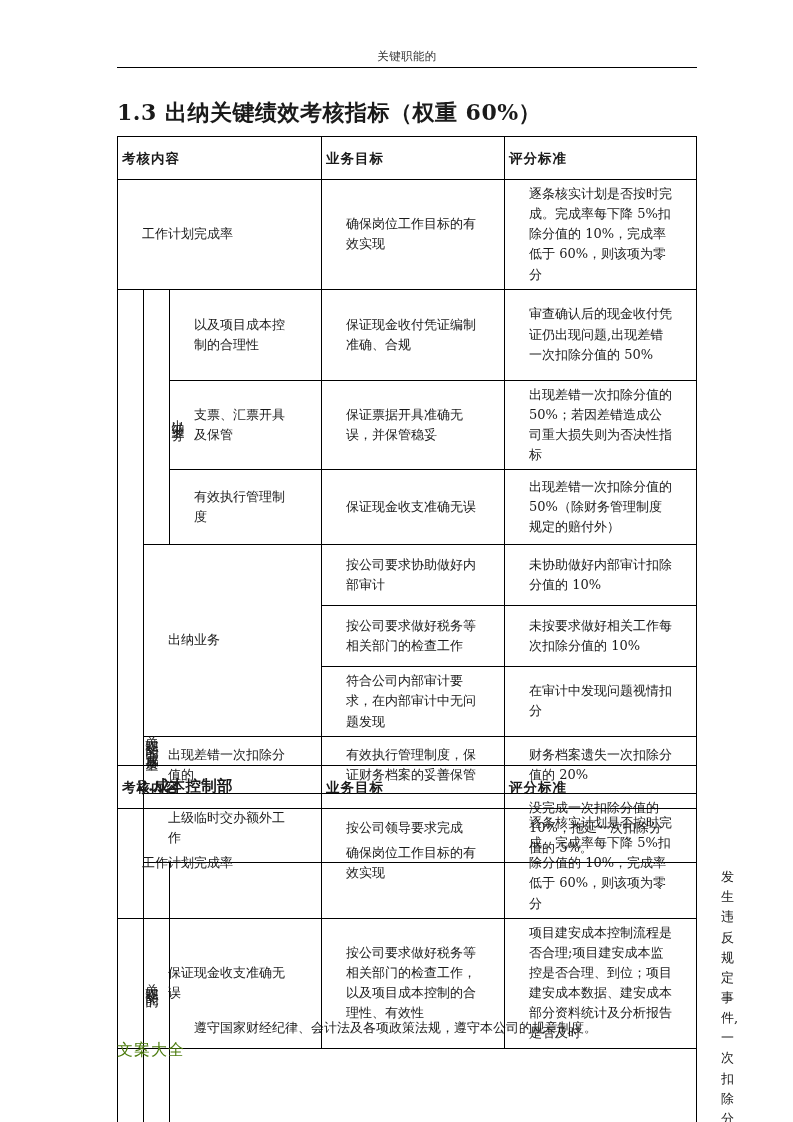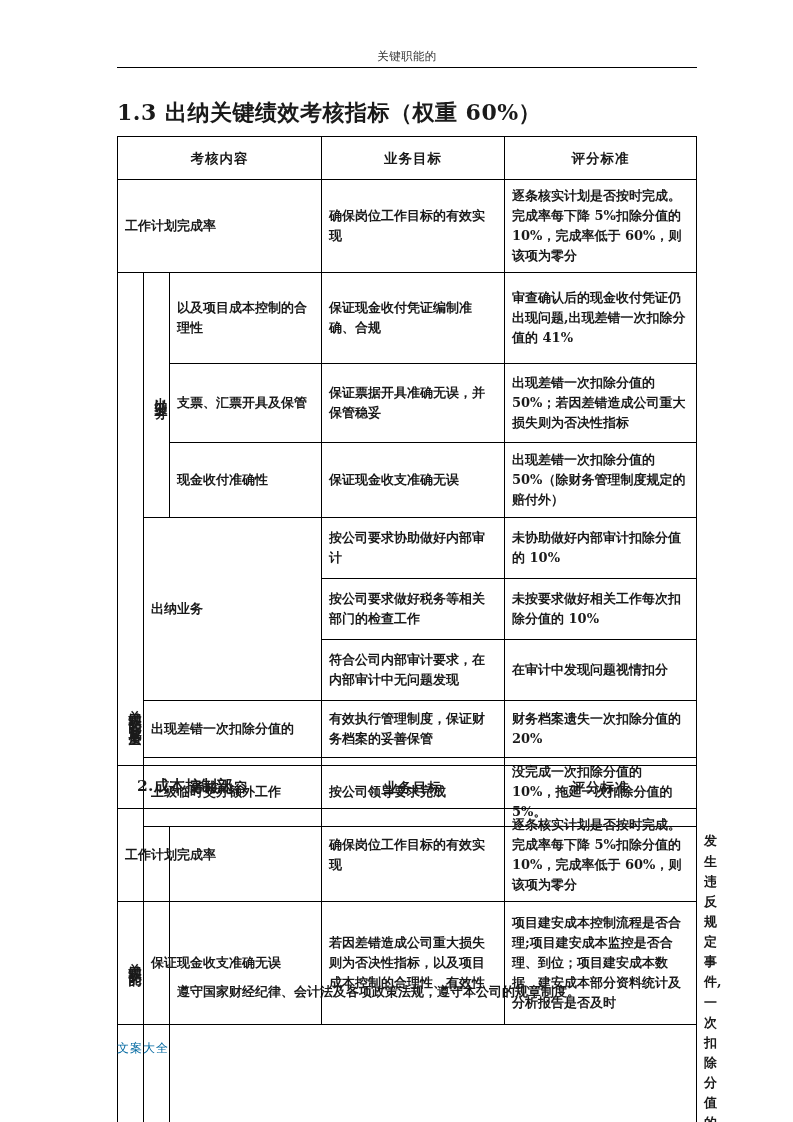--- a/index.html
+++ b/index.html
@@ -72,28 +72,28 @@
     width: 580px;
     border-collapse: collapse;
     table-layout: fixed;
     font-size: 13px;
   }
   #kpi-table-1 { top: 136px; }
   #kpi-table-2 { top: 765px; }
 
   table.kpi td, table.kpi th {
     border: 1px solid #000;
-    padding: 4px 7px;
+    padding: 4px 24px;
     vertical-align: middle;
-    font-weight: bold;
+    font-weight: normal;
     line-height: 1.55;
     text-align: left;
   }
   table.kpi th {
-    text-align: center;
+    text-align: left;
     font-weight: bold;
     font-size: 13.5px;
     letter-spacing: 1px;
     height: 38px;
     padding: 2px 4px;
   }
   td.c-center { text-align: center; }
   td.c-just { text-align: justify; text-align-last: left; }
 
   
@@ -118,22 +118,22 @@
   .col-b { width: 26px; }
   .col-c { width: 152px; }
   .col-d { width: 183px; }
   .col-e { width: 192px; }
 
   
   .doc-footer {
     position: absolute;
     left: 117px;
     top: 1040px;
-    font-size: 12px;
-    color: #0369a1;
+    font-size: 16px;
+    color: #4d7c0f;
     letter-spacing: 1px;
   }
 </style>
 </head>
 <body>
 
 <div class="page">
 
   <div class="doc-header">
     <span class="hdr-text">关键职能的</span>
@@ -163,31 +163,31 @@
         <td colspan="3" class="c-just" style="height:84px">工作计划完成率</td>
         <td class="c-just">确保岗位工作目标的有效实现</td>
         <td class="c-just">逐条核实计划是否按时完成。完成率每下降 5%扣除分值的 10%，完成率低于 60%，则该项为零分</td>
       </tr>
 
       <tr>
         <td class="vert" rowspan="9"><span class="vtext">关键职能的完成质量</span></td>
         <td class="vert" rowspan="3"><span class="vtext">出纳业务</span></td>
         <td class="c-just" style="height:82px">以及项目成本控制的合理性</td>
         <td class="c-just">保证现金收付凭证编制准确、合规</td>
-        <td class="c-just">审查确认后的现金收付凭证仍出现问题,出现差错一次扣除分值的 41%</td>
+        <td class="c-just">审查确认后的现金收付凭证仍出现问题,出现差错一次扣除分值的 50%</td>
       </tr>
 
       <tr>
         <td class="c-just" style="height:70px">支票、汇票开具及保管</td>
         <td class="c-just">保证票据开具准确无误，并保管稳妥</td>
         <td class="c-just">出现差错一次扣除分值的 50%；若因差错造成公司重大损失则为否决性指标</td>
       </tr>
 
       <tr>
-        <td class="c-just" style="height:66px">现金收付准确性</td>
+        <td class="c-just" style="height:66px">有效执行管理制度</td>
         <td class="c-just">保证现金收支准确无误</td>
         <td class="c-just">出现差错一次扣除分值的 50%（除财务管理制度规定的赔付外）</td>
       </tr>
 
       <tr>
         <td colspan="2" rowspan="3" class="c-center">出纳业务</td>
         <td class="c-just" style="height:52px">按公司要求协助做好内部审计</td>
         <td class="c-just">未协助做好内部审计扣除分值的 10%</td>
       </tr>
       <tr>
@@ -238,21 +238,21 @@
     </thead>
     <tbody>
       <tr>
         <td colspan="3" class="c-just" style="height:84px">工作计划完成率</td>
         <td class="c-just">确保岗位工作目标的有效实现</td>
         <td class="c-just">逐条核实计划是否按时完成。完成率每下降 5%扣除分值的 10%，完成率低于 60%，则该项为零分</td>
       </tr>
       <tr>
         <td class="vert"><span class="vtext">关键职能的</span></td>
         <td colspan="2" class="c-center" style="height:114px">保证现金收支准确无误</td>
-        <td class="c-just">若因差错造成公司重大损失则为否决性指标，以及项目成本控制的合理性、有效性</td>
+        <td class="c-just">按公司要求做好税务等相关部门的检查工作，以及项目成本控制的合理性、有效性</td>
         <td class="c-just">项目建安成本控制流程是否合理;项目建安成本监控是否合理、到位；项目建安成本数据、建安成本部分资料统计及分析报告是否及时</td>
       </tr>
     </tbody>
   </table>
 
   <div class="doc-footer">文案大全</div>
 
 </div>
 
 </body></html>

